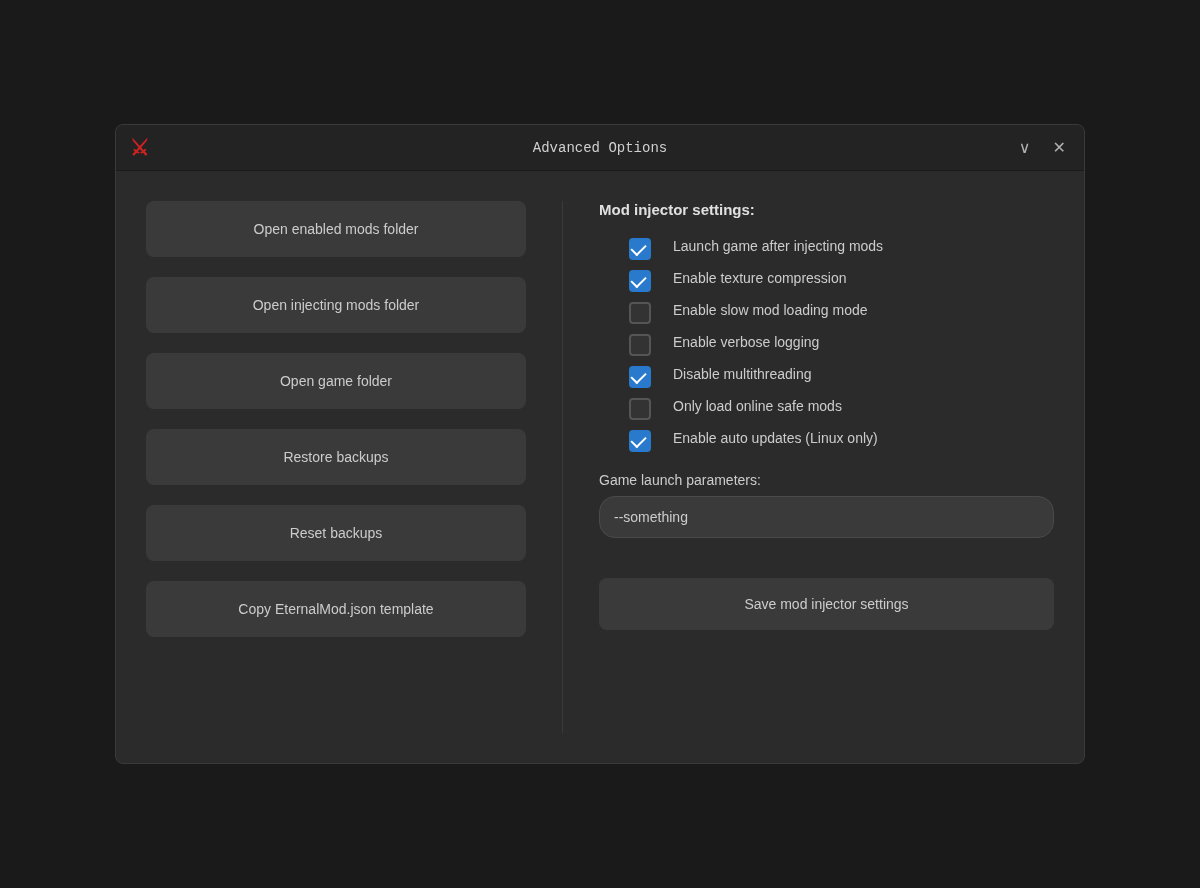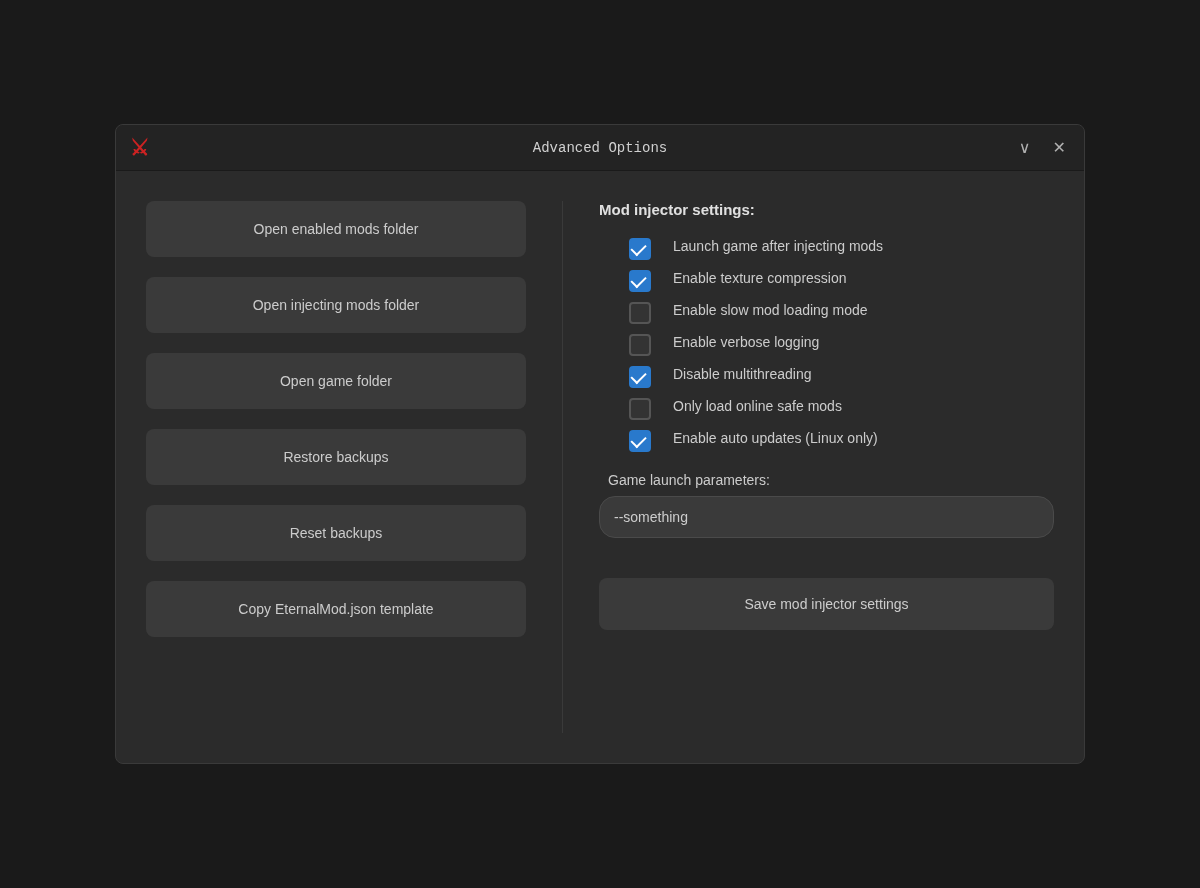--- a/index.html
+++ b/index.html
@@ -167,21 +167,20 @@
     .checkbox-label {
       color: #cccccc;
       font-size: 14px;
       user-select: none;
     }
 
     .params-label {
       color: #cccccc;
       font-size: 14px;
       margin-bottom: 8px;
-      margin-left: 9px;
     }
 
     .params-input {
       background: #3a3a3a;
       border: 1px solid #4a4a4a;
       border-radius: 16px;
       color: #cccccc;
       font-size: 14px;
       padding: 12px 14px;
       width: 100%;

